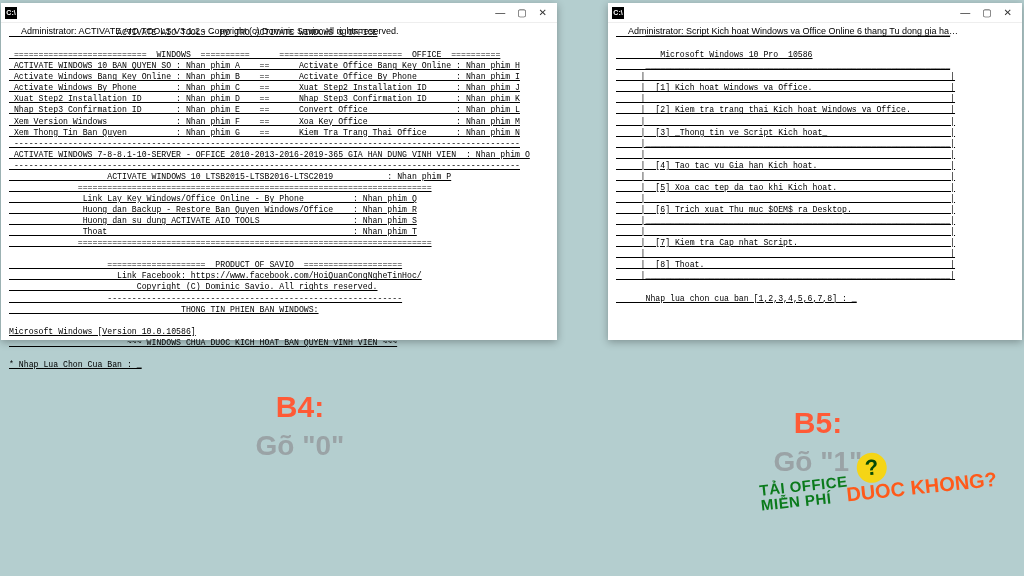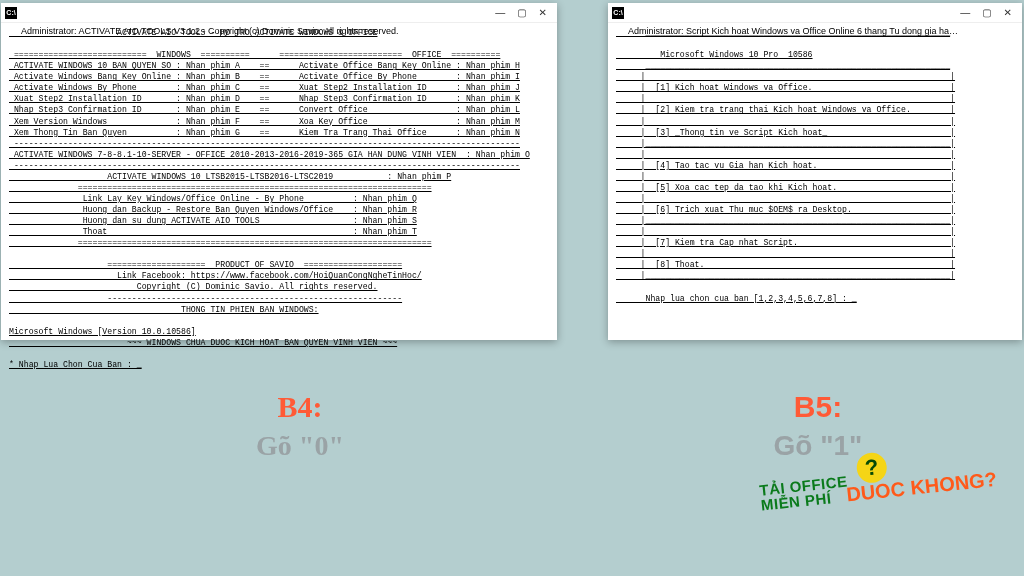--- a/index.html
+++ b/index.html
@@ -49,22 +49,22 @@
     color: #000;
     overflow: hidden;
     text-decoration: underline;
   }
 
   .caption {
     position: absolute;
     text-align: center;
     width: 260px;
   }
-  .cap1 { left: 170px; top: 390px; font-family: Liberation Serif, serif; }
-  .cap2 { left: 688px; top: 390px; }
+  .cap1 { left: 170px; top: 390px; }
+  .cap2 { left: 688px; top: 406px; }
   .cap-step { color: #ff5a36; font-weight: 700; font-size: 30px; margin-bottom: 6px; }
   .cap-action { color: #9aa3a6; font-weight: 700; font-size: 28px; }
 
   .watermark {
     position: absolute;
     left: 760px;
     top: 478px;
     transform: rotate(-6deg);
     font-weight: 900;
     line-height: 1;

